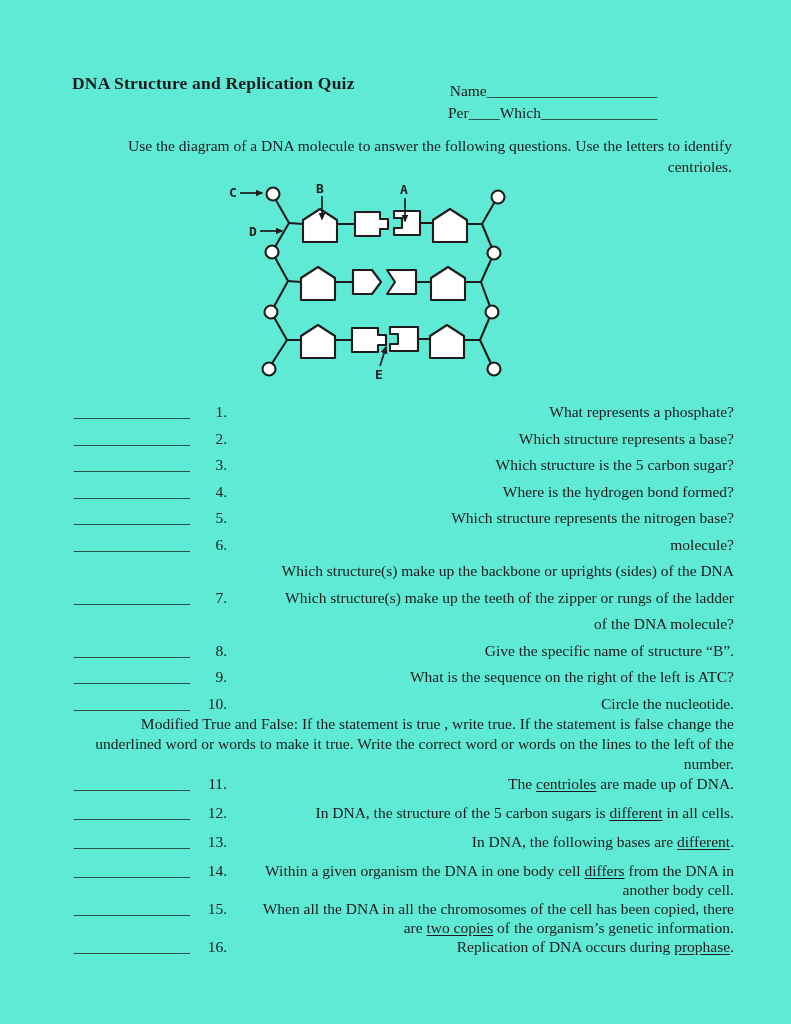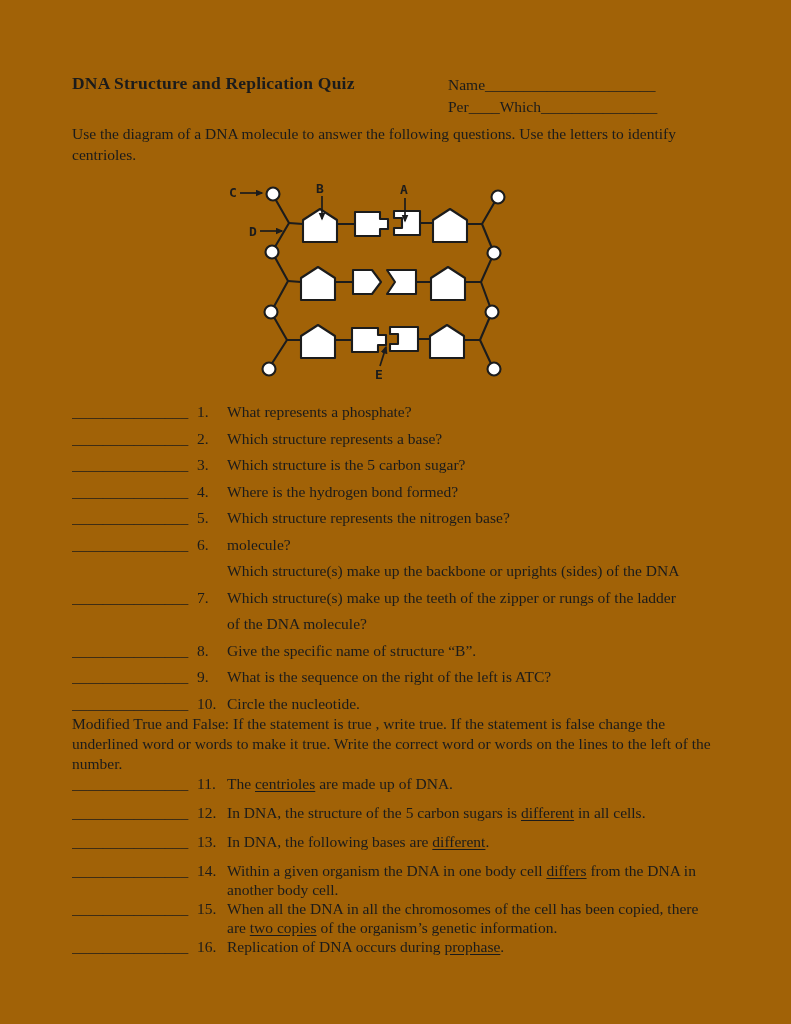--- a/index.html
+++ b/index.html
@@ -1,43 +1,44 @@
 <!DOCTYPE html>
 <html><head>
 <meta charset="utf-8">
 <style>
   html, body { margin: 0; padding: 0; background: #e8e8e8; }
   .page {
     position: relative;
     width: 791px;
     height: 1024px;
-    background: #a16207;
+    background: #5eead4;
     font-family: "Liberation Serif", serif;
     color: #1b1b1b;
     overflow: hidden;
+    text-align: right;
   }
   
   .quiz-title {
     position: absolute;
     left: 72px; top: 73px;
     font-size: 17.5px;
     font-weight: bold;
     letter-spacing: 0.2px;
   }
   .name-block {
     position: absolute;
-    left: 448px; top: 74px;
+    left: 448px; top: 80px;
     font-size: 15.5px;
     line-height: 22px;
     white-space: nowrap;
   }
   
   .intro {
     position: absolute;
-    left: 72px; top: 123px;
+    left: 72px; top: 135px;
     width: 660px;
     font-size: 15.5px;
     line-height: 21px;
   }
   .nowrap-line { white-space: nowrap; }
   
   .diagram-wrap {
     position: absolute;
     left: 228px; top: 178px;
     width: 280px; height: 207px;

